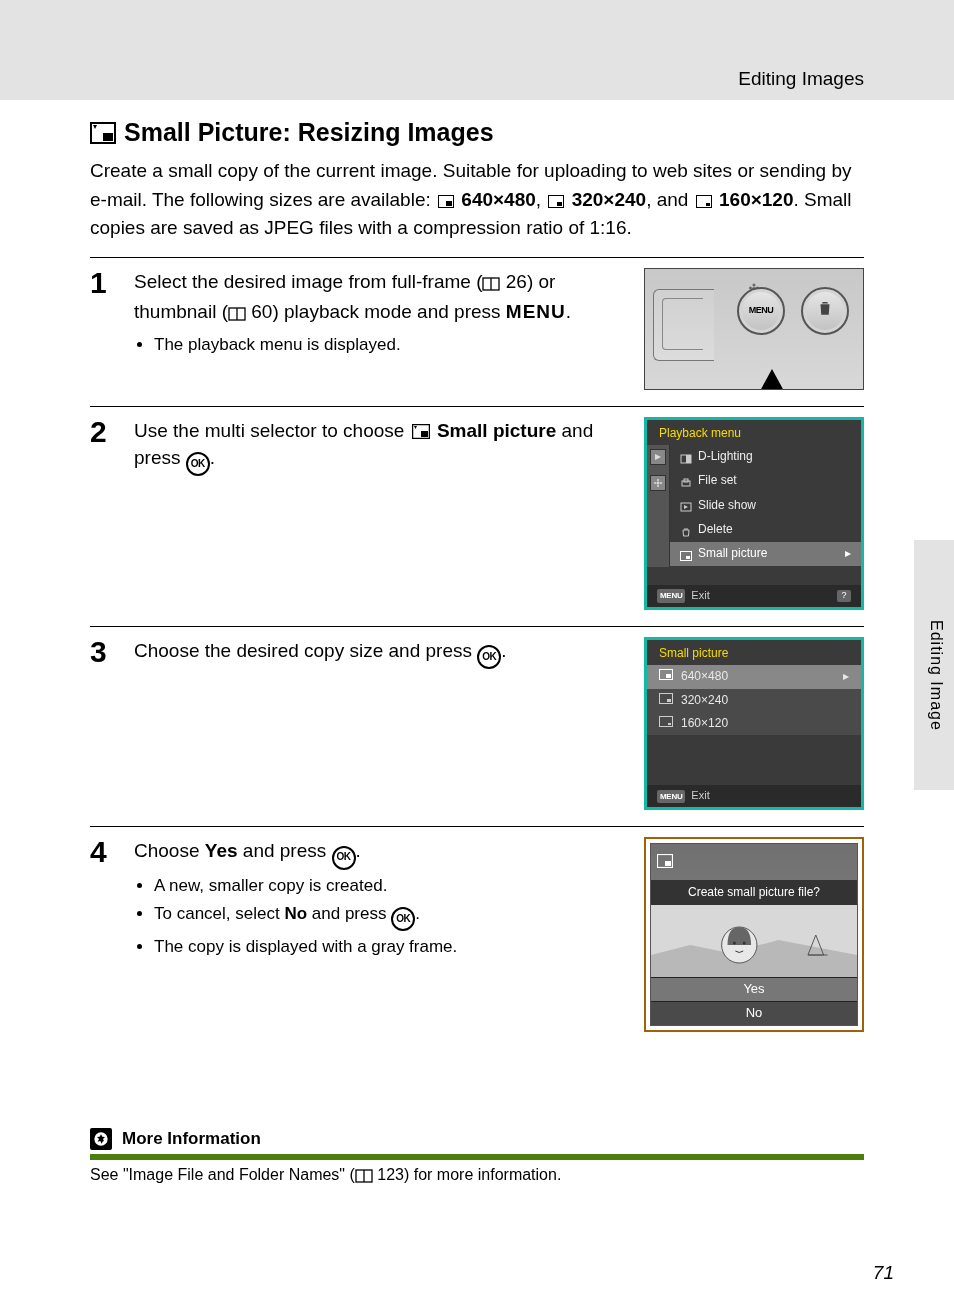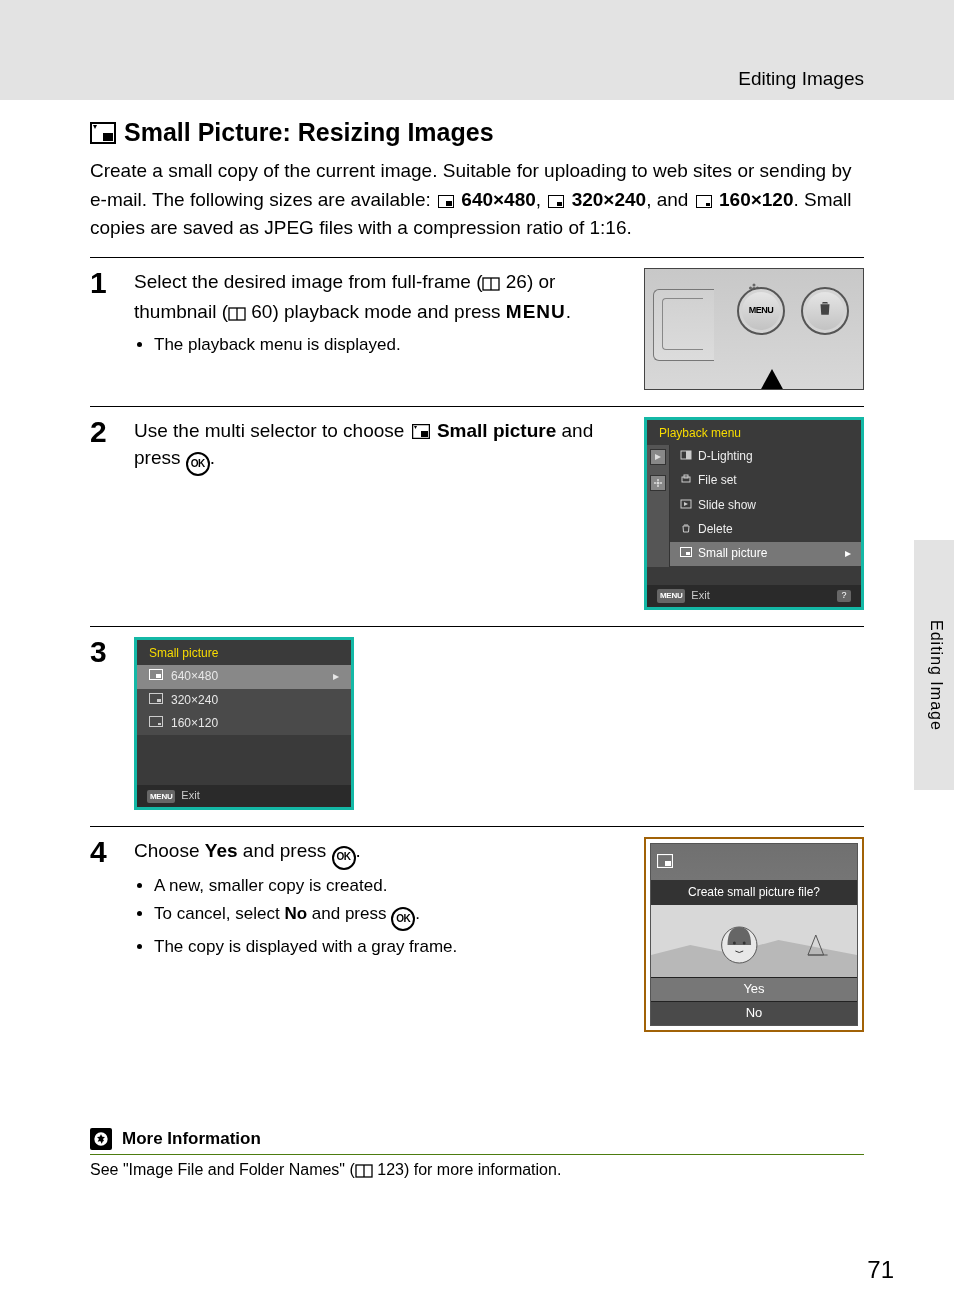--- a/index.html
+++ b/index.html
@@ -35,43 +35,43 @@
   .cam-bracket { position:absolute; left:8px; top:20px; width:60px; height:70px; border:1.5px solid #777; border-right:none; border-radius:6px 0 0 6px; background:linear-gradient(#d0d0d0,#dcdcdc); }
   .cam-bracket::after { content:""; position:absolute; left:8px; top:8px; width:40px; height:50px; border:1px solid #888; border-right:none; border-radius:4px 0 0 4px; }
   .cam-arrow { position:absolute; left:115px; bottom:-2px; width:0; height:0; border-left:12px solid transparent; border-right:12px solid transparent; border-bottom:22px solid #000; }
   .lcd { border:3px solid #14b8a6; background:#3a3a3a; color:#e8e8e8; font-family:Arial,sans-serif; font-size:12px; }
   .lcd-head { background:#3a3a3a; color:#f8dc00; padding:5px 12px 3px; font-size:12px; }
   .lcd-body { background:#4a4a4a; padding:0; }
   .lcd-side { display:flex; }
   .lcd-sidebar { width:22px; background:#555; border-right:1px solid #333; display:flex; flex-direction:column; align-items:center; padding:4px 0; gap:10px; }
   .lcd-sidebar .sb-icon { width:14px; height:14px; background:#888; display:flex; align-items:center; justify-content:center; font-size:10px; border:1px solid #333; }
   .lcd-list { flex:1; }
-  .lcd-item { display:flex; gap:6px; padding:3px 10px; border-bottom:1px solid #3a3a3a; color:#eee; }
+  .lcd-item { display:flex; align-items:center; gap:6px; padding:3px 10px; border-bottom:1px solid #3a3a3a; color:#eee; }
   .lcd-item.sel { background:#777; color:#fff; }
   .lcd-item .mi-icon { width:12px; height:10px; display:inline-block; }
   .lcd-foot { background:#2a2a2a; padding:3px 10px; display:flex; align-items:center; gap:6px; font-size:11px; color:#ccc; }
   .lcd-foot .menu-badge { background:#666; color:#fff; font-size:8px; padding:1px 3px; border-radius:2px; font-weight:bold; letter-spacing:-0.3px; }
   .lcd-foot .help { margin-left:auto; background:#666; color:#fff; font-size:9px; width:14px; height:12px; display:flex; align-items:center; justify-content:center; border-radius:2px; }
   .lcd-gap { height:18px; background:#3a3a3a; }
   .lcd-size-item { display:flex; align-items:center; gap:8px; padding:3px 12px; }
   .lcd-size-item.sel { background:#888; }
   .confirm-box { border:2px solid #a16207; position:relative; background:#fff; }
   .confirm-inner { border:1px solid #555; margin:4px; background:linear-gradient(#707070,#8a8a8a); }
   .confirm-icon-bar { padding:4px 6px; color:#fff; }
   .confirm-q { background:#333; color:#fff; text-align:center; padding:4px; font-size:12px; }
   .confirm-img { height:72px; background:#d8d8d8; position:relative; overflow:hidden; }
   .confirm-opts { }
   .confirm-opt { text-align:center; padding:2px; font-size:13px; color:#fff; background:#4a4a4a; border-top:1px solid #222; }
   .confirm-opt.yes { background:#777; }
   .more-info { margin-top:80px; }
-  .more-info-head { display:flex; align-items:center; gap:10px; font-weight:bold; font-size:17px; border-bottom:1px solid #4d7c0f; padding-bottom:4px; }
+  .more-info-head { display:flex; align-items:center; gap:10px; font-weight:bold; font-size:17px; border-bottom:6px solid #4d7c0f; padding-bottom:4px; }
   .more-info-icon { width:22px; height:22px; background:#000; color:#fff; display:flex; align-items:center; justify-content:center; border-radius:2px; }
   .more-info-icon svg { fill:#fff; }
   .more-info-body { font-size:16px; margin-top:6px; }
-  .page-num { position:absolute; right:60px; bottom:30px; font-size:24px; }
+  .page-num { position:absolute; right:60px; bottom:30px; font-size:19px; font-style:italic; }
   .step-flex { display:flex; gap:12px; align-items:flex-start; }
   .step-text-col { flex:1; }
 </style>
 </head>
 <body>
 
 <div class="page">
   <div class="gray-band"></div>
   <div class="side-tab-back"></div>
   <div class="side-tab">Editing Image</div>
@@ -228,20 +228,25 @@
               <span class="help">?</span>
             </div>
           </div>
         </div>
       </div>
     </div>
 
     <div class="step">
       <div class="step-num">3</div>
       <div class="step-body step-flex">
+        <div class="step-text-col">
+          <div class="step-instr">
+            <span>Choose the desired copy size and press </span><span class="ok-btn">OK</span><span>.</span>
+          </div>
+        </div>
         <div class="fig">
           <div class="lcd">
             <div class="lcd-head">Small picture</div>
             <div class="lcd-body">
               <div class="lcd-size-item sel">
                   <span class="mi-icon"><svg width="14" height="11">
                       <rect x="0.5" y="0.5" width="13" height="10" fill="none" stroke="#fff"></rect>
                       <rect x="7" y="5" width="5" height="4" fill="#fff"></rect>
                     </svg></span>
                   <span>640×480</span>

